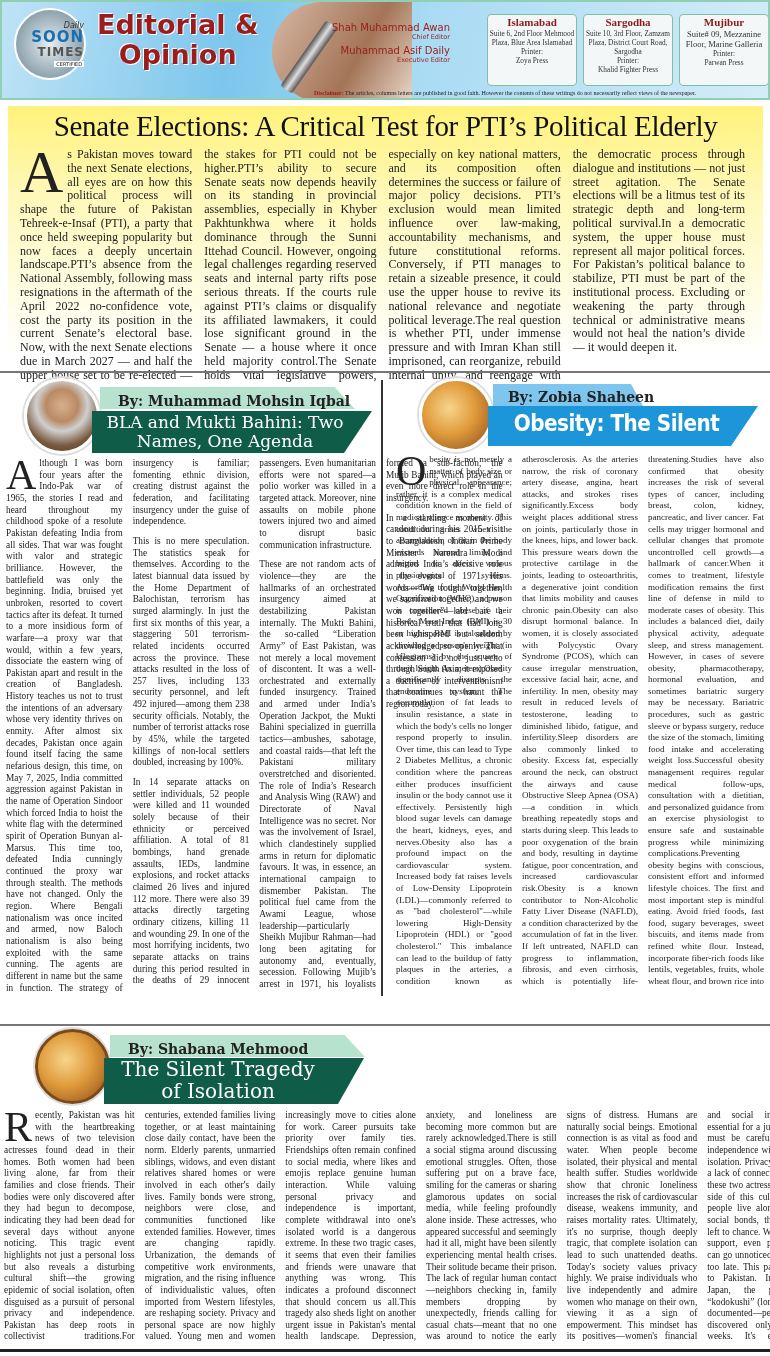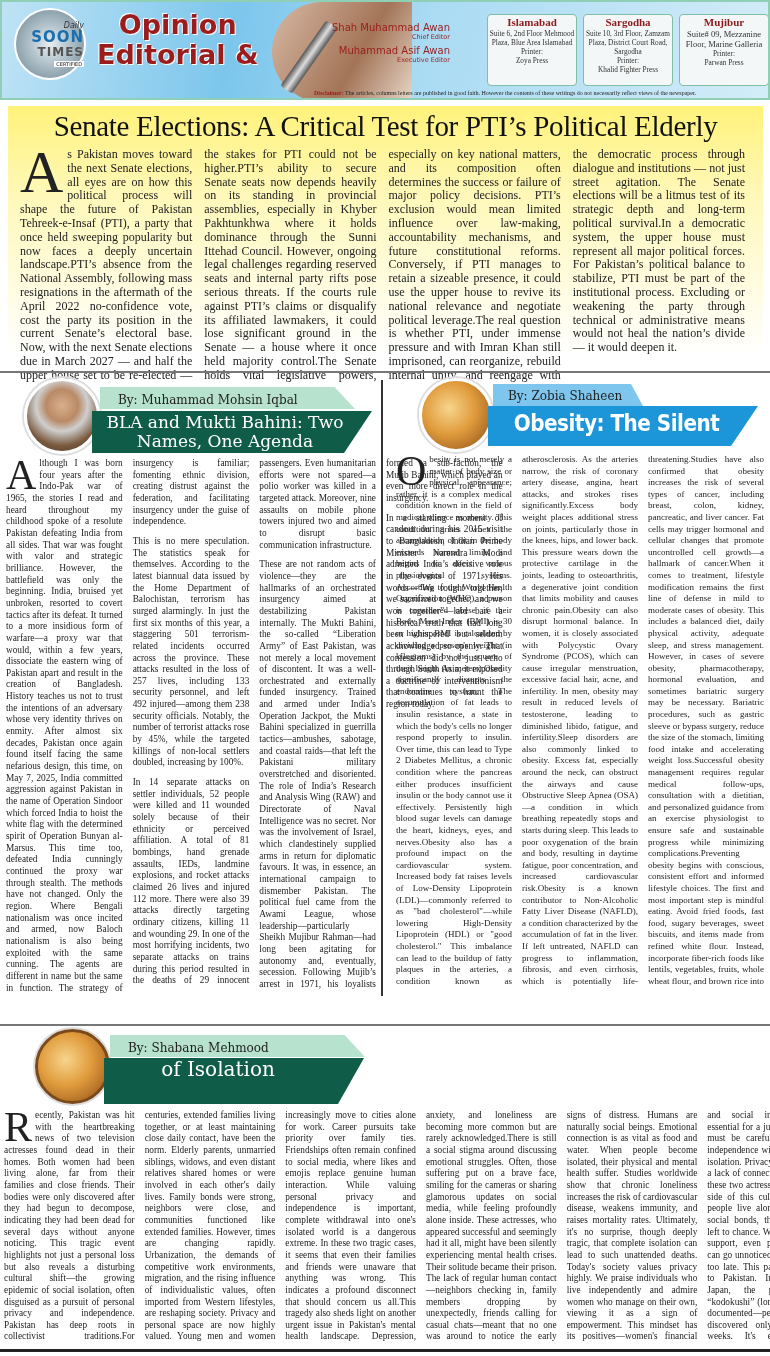--- a/index.html
+++ b/index.html
@@ -24,48 +24,48 @@
 
 .lead{position:absolute;left:8px;top:106px;width:755px;height:250px;background:linear-gradient(180deg,#fff27a 0%,#fff8b8 35%,#ffffff 100%)}
 .lead h1{font-family:"Liberation Serif",serif;font-weight:normal;font-size:29px;text-align:center;color:#111;padding-top:4px;letter-spacing:-0.3px}
 .lead-cols{position:absolute;left:12px;top:42px;width:725px;column-count:4;column-gap:12px;font-size:12px;line-height:13.8px;text-align:justify}
 .dropcap{float:left;font-size:60px;line-height:48px;padding-right:4px;font-family:"Liberation Serif",serif}
 
 .divider{position:absolute;left:0;height:2px;background:#777;width:770px}
 .vsep{position:absolute;width:2px;background:#333}
 .byline-band{position:absolute;height:22px;clip-path:polygon(0 0,92% 0,100% 100%,0 100%)}
 .title-band{position:absolute;clip-path:polygon(0 0,100% 0,90% 100%,0 100%)}
-.byline-text{position:absolute;font-family:"DejaVu Serif",serif;font-weight:normal;font-size:12px;color:#222}
+.byline-text{position:absolute;font-family:"DejaVu Serif",serif;font-weight:bold;font-size:14px;color:#222}
 .title-text{position:absolute;font-family:"DejaVu Serif",serif;color:#fff;text-align:center}
 .photo{position:absolute;border-radius:50%;border:3px solid #fff;box-shadow:0 0 0 2px #ddd;overflow:hidden}
 
 .cols{position:absolute;font-size:9.3px;line-height:11.65px;text-align:justify;color:#222}
 .cols p{margin-bottom:8px}
 .cols .dc{float:left;font-size:42px;line-height:34px;padding-right:3px;font-family:"Liberation Serif",serif}
 </style>
 </head>
 <body>
 
 <div class="masthead">
   <div class="logo">
     <span class="daily">Daily</span>
     <span class="soon">SOON</span>
     <span class="times">TIMES</span>
     <span class="cert">CERTIFIED</span>
   </div>
   <div class="brand">
+    <div>Editorial &amp;</div>
     <div>Opinion</div>
-    <div>Editorial &amp;</div>
   </div>
   <div class="pen-bg"></div>
   <div class="pen"></div>
   <div class="editors">
     <div class="n">Shah Muhammad Awan</div>
     <div class="r">Chief Editor</div>
-    <div class="n">Muhammad Asif Awan</div>
+    <div class="n">Muhammad Asif Daily</div>
     <div class="r">Executive Editor</div>
   </div>
   <div class="offices">
     <div class="office">
       <div class="city">Islamabad</div>
       <div>Suite 6, 2nd Floor Mehmood Plaza, Blue Area Islamabad</div>
       <div>Printer:</div>
       <div>Zoya Press</div>
     </div>
     <div class="office">
@@ -122,20 +122,21 @@
   <p><span class="dc">O</span><span>besity is not merely a matter of body size or physical appearance; rather, it is a complex medical condition known in the field of medical science as obesity. This condition arises when the accumulation of fat in the body exceeds normal limits and begins to affect various physiological systems. According to the World Health Organization (WHO), a person is considered obese if their Body Mass Index (BMI) is 30 or higher. BMI is calculated by dividing a person's weight (in kilograms) by the square of their height (in meters).Obesity significantly disrupts the endocrine system. The accumulation of fat leads to insulin resistance, a state in which the body's cells no longer respond properly to insulin. Over time, this can lead to Type 2 Diabetes Mellitus, a chronic condition where the pancreas either produces insufficient insulin or the body cannot use it effectively. Persistently high blood sugar levels can damage the heart, kidneys, eyes, and nerves.Obesity also has a profound impact on the cardiovascular system. Increased body fat raises levels of Low-Density Lipoprotein (LDL)—commonly referred to as "bad cholesterol"—while lowering High-Density Lipoprotein (HDL) or "good cholesterol." This imbalance can lead to the buildup of fatty plaques in the arteries, a condition known as atherosclerosis. As the arteries narrow, the risk of coronary artery disease, angina, heart attacks, and strokes rises significantly.Excess body weight places additional stress on joints, particularly those in the knees, hips, and lower back. This pressure wears down the protective cartilage in the joints, leading to osteoarthritis, a degenerative joint condition that limits mobility and causes chronic pain.Obesity can also disrupt hormonal balance. In women, it is closely associated with Polycystic Ovary Syndrome (PCOS), which can cause irregular menstruation, excessive facial hair, acne, and infertility. In men, obesity may result in reduced levels of testosterone, leading to diminished libido, fatigue, and infertility.Sleep disorders are also commonly linked to obesity. Excess fat, especially around the neck, can obstruct the airways and cause Obstructive Sleep Apnea (OSA)—a condition in which breathing repeatedly stops and starts during sleep. This leads to poor oxygenation of the brain and body, resulting in daytime fatigue, poor concentration, and increased cardiovascular risk.Obesity is a known contributor to Non-Alcoholic Fatty Liver Disease (NAFLD), a condition characterized by the accumulation of fat in the liver. If left untreated, NAFLD can progress to inflammation, fibrosis, and even cirrhosis, which is potentially life-threatening.Studies have also confirmed that obesity increases the risk of several types of cancer, including breast, colon, kidney, pancreatic, and liver cancer. Fat cells may trigger hormonal and cellular changes that promote uncontrolled cell growth—a hallmark of cancer.When it comes to treatment, lifestyle modification remains the first line of defense in mild to moderate cases of obesity. This includes a balanced diet, daily physical activity, adequate sleep, and stress management. However, in cases of severe obesity, pharmacotherapy, hormonal evaluation, and sometimes bariatric surgery may be necessary. Bariatric procedures, such as gastric sleeve or bypass surgery, reduce the size of the stomach, limiting food intake and accelerating weight loss.Successful obesity management requires regular medical follow-ups, consultation with a dietitian, and personalized guidance from an exercise physiologist to ensure safe and sustainable progress while minimizing complications.Preventing obesity begins with conscious, consistent effort and informed lifestyle choices. The first and most important step is mindful eating. Avoid fried foods, fast food, sugary beverages, sweet biscuits, and items made from refined white flour. Instead, incorporate fiber-rich foods like lentils, vegetables, fruits, whole wheat flour, and brown rice into your daily meals. Protein-rich foods such as eggs, legumes, and nuts can also support healthy weight loss.Drinking plenty of water is essential. Consuming at least 8 to 10 glasses of water a day helps detox the body, controls appetite, and improves fat metabolism, assisting in weight management.Regular physical activity plays a vital role. A daily routine of 30 to 45 minutes of brisk walking, jogging, cycling, swimming, or aerobics can be highly beneficial.</span></p>
 </div>
 
 <div class="divider" style="top:1024px"></div>
 
 <div class="photo" style="left:35px;top:1029px;width:75px;height:75px;background:radial-gradient(circle at 40% 40%,#f7d58c 0%,#e09b3c 45%,#8a4b16 100%);border-color:#7a4a1a"></div>
 <div class="byline-band" style="left:110px;top:1035px;width:255px;background:#b7e2cd"></div>
 <div class="byline-text" style="left:128px;top:1041px">By: Shabana Mehmood</div>
 <div class="title-band" style="left:104px;top:1058px;width:260px;height:46px;background:#0f5c48"></div>
 <div class="title-text" style="left:108px;top:1058px;width:220px;font-size:20px;line-height:22px">
+  <div>The Silent Tragedy</div>
   <div>of Isolation</div>
 </div>
 
 <div class="cols" style="left:4px;top:1110px;width:412px;height:238px;column-count:3;column-gap:10px;column-fill:auto">
   <p><span class="dc">R</span><span>ecently, Pakistan was hit with the heartbreaking news of two television actresses found dead in their homes. Both women had been living alone, far from their families and close friends. Their bodies were only discovered after they had begun to decompose, indicating they had been dead for several days without anyone noticing. This tragic event highlights not just a personal loss but also reveals a disturbing cultural shift—the growing epidemic of social isolation, often disguised as a pursuit of personal privacy and independence. Pakistan has deep roots in collectivist traditions.For centuries, extended families living together, or at least maintaining close daily contact, have been the norm. Elderly parents, unmarried siblings, widows, and even distant relatives shared homes or were involved in each other's daily lives. Family bonds were strong, neighbors were close, and communities functioned like extended families. However, times are changing rapidly. Urbanization, the demands of competitive work environments, migration, and the rising influence of individualistic values, often imported from Western lifestyles, are reshaping society. Privacy and personal space are now highly valued. Young men and women increasingly move to cities alone for work. Career pursuits take priority over family ties. Friendships often remain confined to social media, where likes and emojis replace genuine human interaction. While valuing personal privacy and independence is important, complete withdrawal into one's isolated world is a dangerous extreme. In these two tragic cases, it seems that even their families and friends were unaware that anything was wrong. This indicates a profound disconnect that should concern us all.This tragedy also sheds light on another urgent issue in Pakistan's mental health landscape. Depression, anxiety, and loneliness are becoming more common but are rarely acknowledged.There is still a social stigma around discussing emotional struggles. Often, those suffering put on a brave face, smiling for the cameras or sharing glamorous updates on social media, while feeling profoundly alone inside. These actresses, who appeared successful and seemingly had it all, might have been silently experiencing mental health crises. Their solitude became their prison. The lack of regular human contact—neighbors checking in, family members dropping by unexpectedly, friends calling for casual chats—meant that no one was around to notice the early signs of distress. Humans are naturally social beings. Emotional connection is as vital as food and water. When people become isolated, their physical and mental health suffer. Studies worldwide show that chronic loneliness increases the risk of cardiovascular disease, weakens immunity, and raises mortality rates. Ultimately, it's no surprise, though deeply tragic, that complete isolation can lead to such unattended deaths. Today's society values privacy highly. We praise individuals who live independently and admire women who manage on their own, viewing it as a sign of empowerment. This mindset has its positives—women's financial and social independence are essential for a just society. But we must be careful not to confuse independence with emotional self-isolation. Privacy should not mean a lack of connection.The deaths of these two actresses reveal the dark side of this cultural shift. When people live alone without strong social bonds, their well-being is left to chance. Without community support, even personal tragedies can go unnoticed for days until it's too late. This pattern isn't unique to Pakistan. In countries like Japan, the phenomenon of “kodokushi” (lonely death) is well documented—people dying alone, discovered only after days or weeks. It's easy to blame individuals—why didn't they stay in touch with their families? Or families—why didn't they check on their daughters, sisters, or friends? But this isn't just about personal neglect. It reflects a broader societal failure where we are collectively drifting away from community values and toward detached, transactional relationships. We need to revive the culture of neighbors knowing each other, families checking in, and friends making efforts to meet face-to-face.In our grandparents' time, dropping by spontaneously was normal. Today, even close family visits tend to be formal. We should normalize drop-ins, impromptu tea visits, and frequent phone calls—not out of intrusion, but out of genuine care. While economic pressures often push young people to live alone, families should consider solutions that keep them connected, like living nearby or in the same city, where regular visits are feasible.</span></p>
 </div>
 
 <div class="divider" style="top:1349px;height:3px;background:#222"></div>
 
 </body></html>

